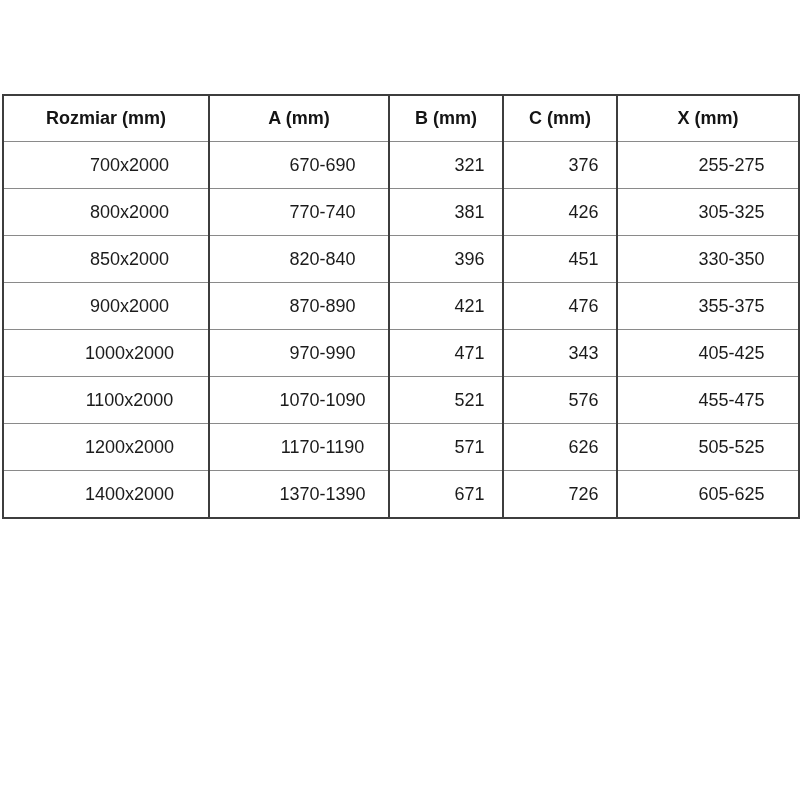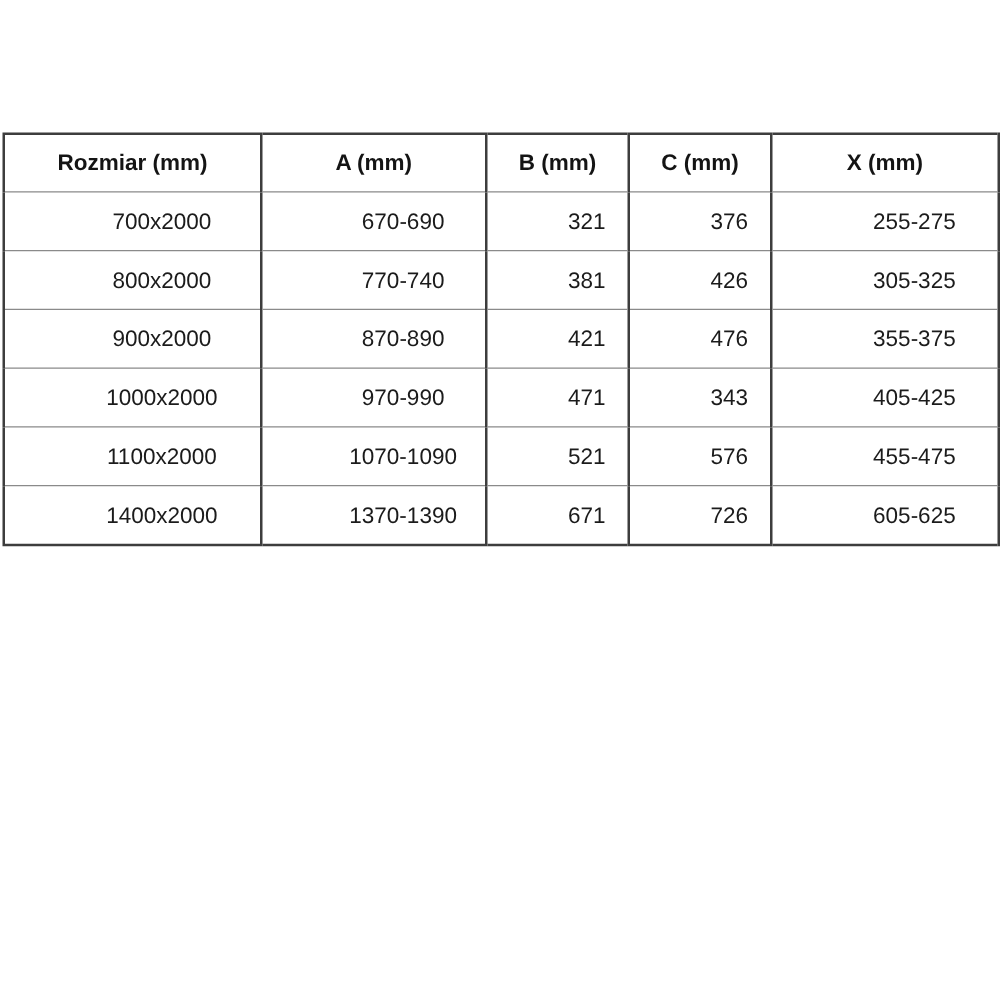--- a/index.html
+++ b/index.html
@@ -17,21 +17,20 @@
     overflow: hidden;
   }
   table.size-table {
     position: absolute;
     top: 94px;
     left: 2px;
     width: 796px;
     border-collapse: collapse;
     table-layout: fixed;
     border: 2px solid #3d3d3d;
-    margin-top: 12px;
   }
   table.size-table th,
   table.size-table td {
     border-top: 1px solid #8a8a8a;
     border-bottom: 1px solid #8a8a8a;
     border-left: 2px solid #3d3d3d;
     border-right: 2px solid #3d3d3d;
     text-align: center;
     vertical-align: middle;
     white-space: nowrap;
@@ -87,20 +86,27 @@
         <td>255-275</td>
       </tr>
       <tr>
         <td>800x2000</td>
         <td>770-740</td>
         <td>381</td>
         <td>426</td>
         <td>305-325</td>
       </tr>
       <tr>
+        <td>850x2000</td>
+        <td>820-840</td>
+        <td>396</td>
+        <td>451</td>
+        <td>330-350</td>
+      </tr>
+      <tr>
         <td>900x2000</td>
         <td>870-890</td>
         <td>421</td>
         <td>476</td>
         <td>355-375</td>
       </tr>
       <tr>
         <td>1000x2000</td>
         <td>970-990</td>
         <td>471</td>
@@ -108,20 +114,27 @@
         <td>405-425</td>
       </tr>
       <tr>
         <td>1100x2000</td>
         <td>1070-1090</td>
         <td>521</td>
         <td>576</td>
         <td>455-475</td>
       </tr>
       <tr>
+        <td>1200x2000</td>
+        <td>1170-1190</td>
+        <td>571</td>
+        <td>626</td>
+        <td>505-525</td>
+      </tr>
+      <tr>
         <td>1400x2000</td>
         <td>1370-1390</td>
         <td>671</td>
         <td>726</td>
         <td>605-625</td>
       </tr>
     </tbody>
   </table>
 </div>
 

